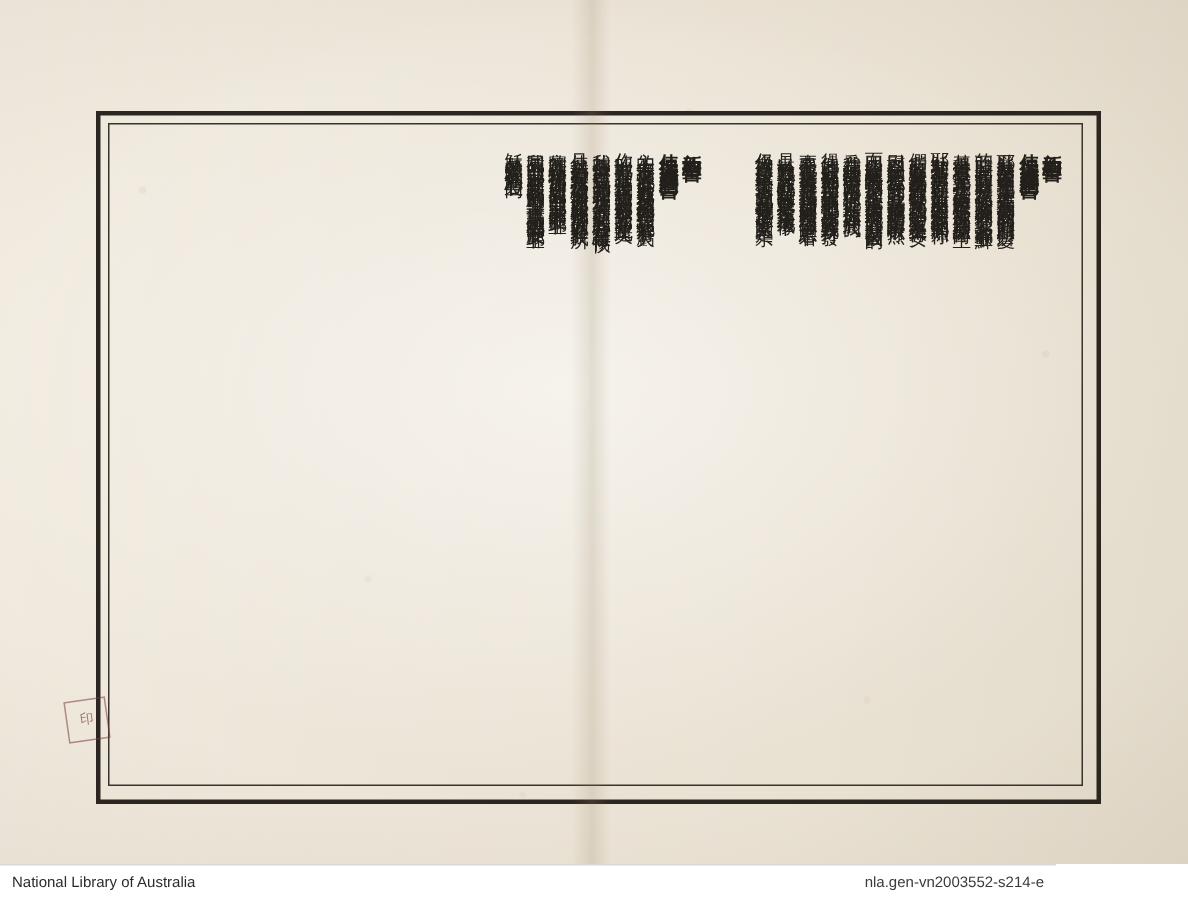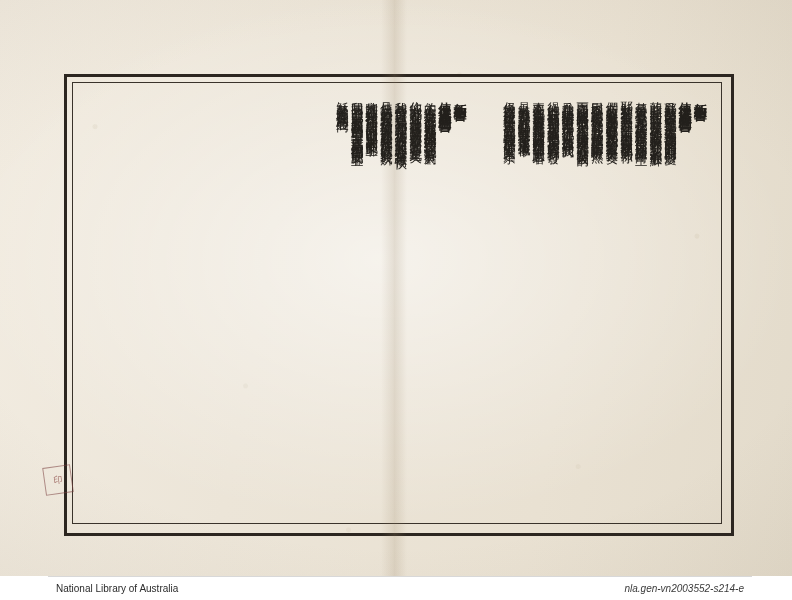--- a/index.html
+++ b/index.html
@@ -151,23 +151,22 @@
     background: #ffffff;
     border-top: 1px solid #d8d8d8;
     display: flex;
     align-items: center;
     justify-content: space-between;
     padding: 0 8px;
     box-sizing: border-box;
     font-family: "Liberation Sans", sans-serif;
     font-size: 10px;
     color: #2b2b2b;
-    margin-left: 48px;
-  }
-  #footer .right { color: #3a3a3a; font-style: italic; }
+  }
+  #footer .right { color: #3a3a3a; }
 </style>
 </head>
 <body>
 
 <div id="scan">
 
   <div class="fold"></div>
 
   <div class="page-border-outer"></div>
   <div class="page-border-inner"></div>

